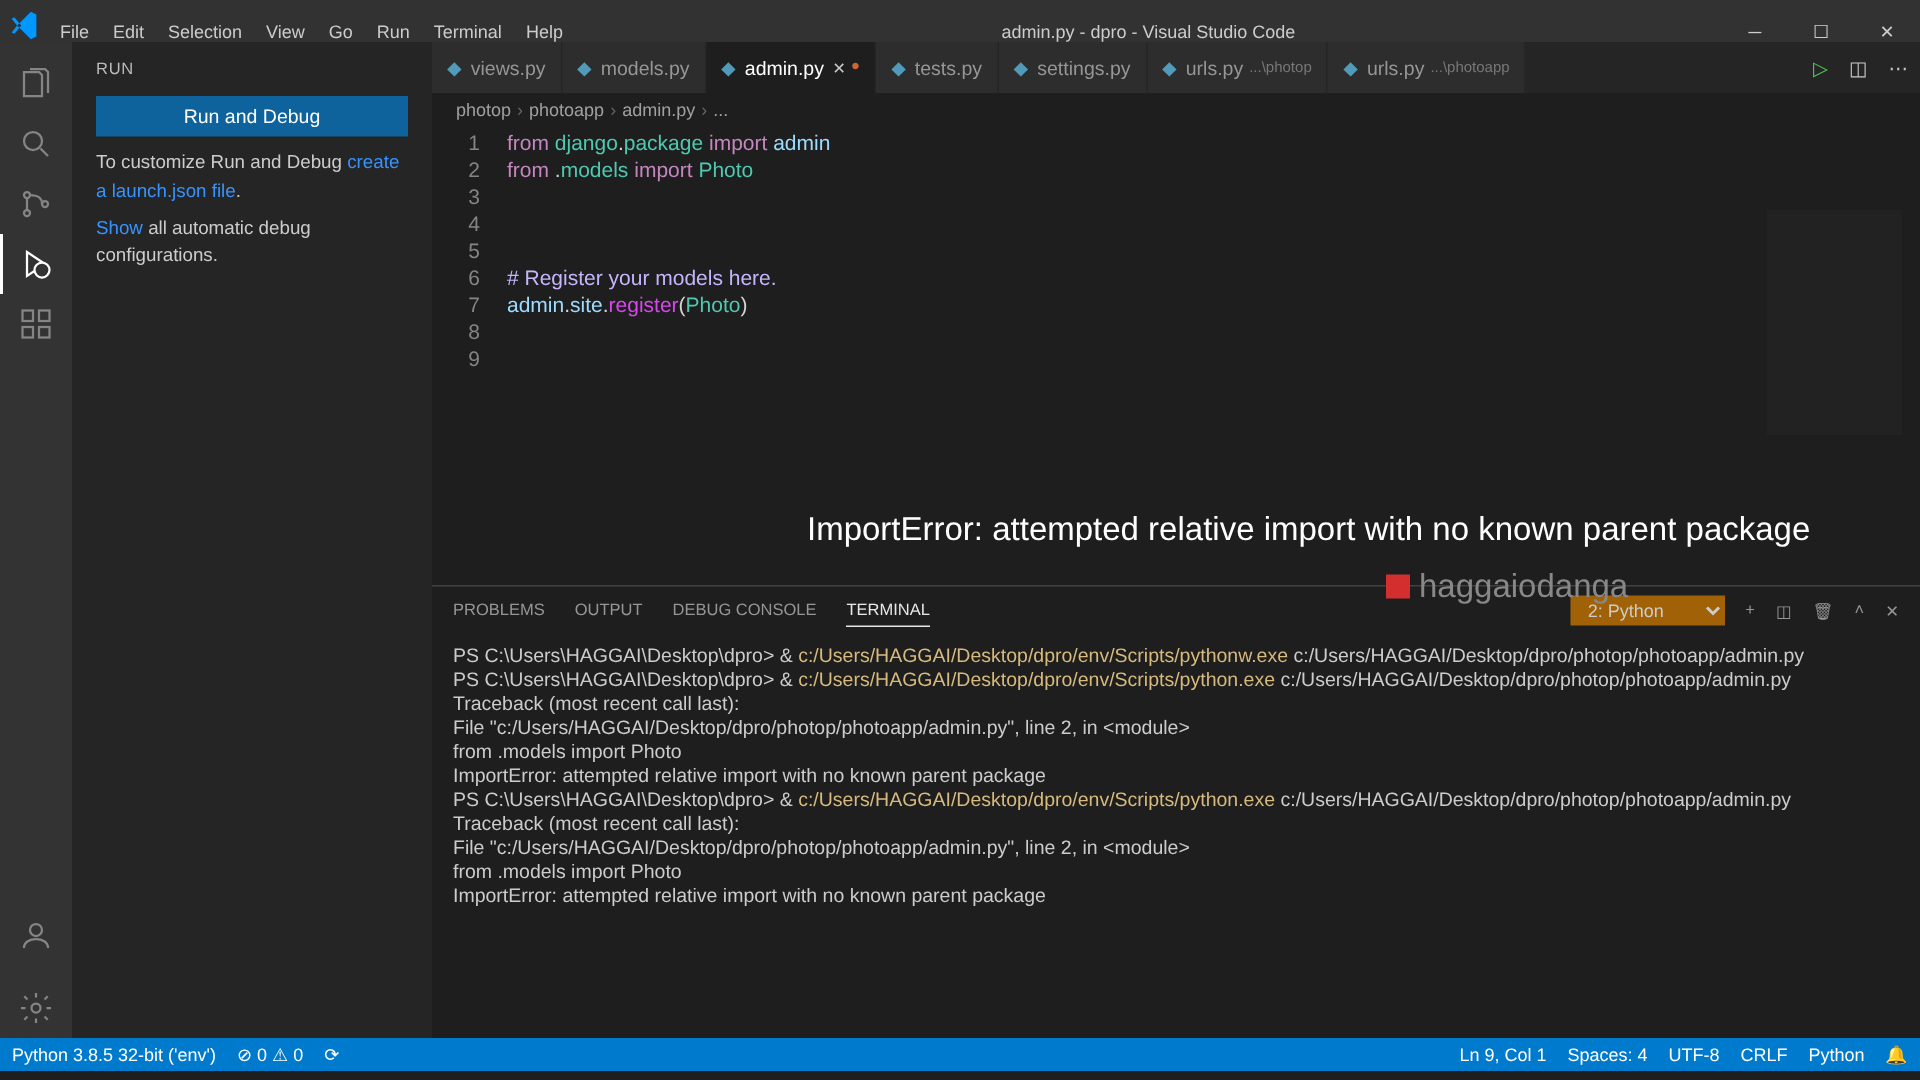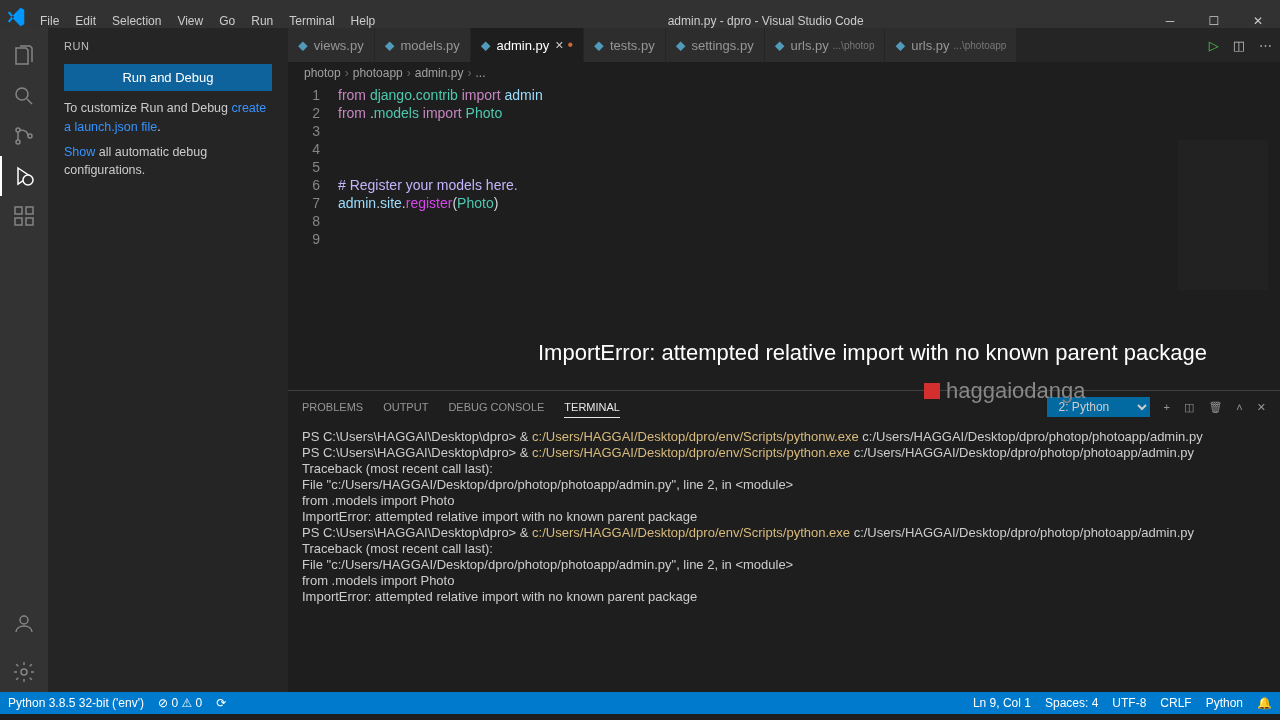--- a/index.html
+++ b/index.html
@@ -48,21 +48,21 @@
 .minimap { position:absolute; right:12px; top:56px; width:90px; height:150px; background:rgba(50,50,50,.2); font-size:2px; }
 .overlay-title { position:absolute; left:250px; top:312px; color:#fff; font-size:22px; font-weight:500; }
 .overlay-author { position:absolute; left:636px; top:350px; display:flex; align-items:center; gap:6px;text-align:center; }
 .overlay-author .sq { width:16px; height:16px; background:#d32f2f; }
 .overlay-author .txt2 { color:#888; font-size:22px; }
 .panel { height:302px; border-top:1px solid #414141; background:#1e1e1e; display:flex; flex-direction:column; }
 .panel-tabs { height:32px; display:flex; align-items:center; padding:0 14px; font-size:11px; color:#969696; }
 .panel-tabs .pt { cursor:pointer; padding:4px 0; }
 .panel-tabs .pt.active { color:#e7e7e7; border-bottom:1px solid #e7e7e7; }
 .panel-tabs .right { margin-left:auto; display:flex; align-items:center; gap:14px; }
-.panel-tabs select { background:#0369a1; color:#ccc; border:none; padding:2px 24px 2px 8px; font-size:12px; }
+.panel-tabs select { background:#a16207; color:#ccc; border:none; padding:2px 24px 2px 8px; font-size:12px; }
 .term { flex:1; padding:6px 14px; font-family:Consolas,'Courier New',monospace; font-size:13px; line-height:16px; color:#ccc; overflow:hidden; }
 .term .y { color:#d7ba7d; }
 .statusbar { height:22px; background:#007acc; color:#fff; display:flex; align-items:center; font-size:12px; padding:0 8px; gap:12px; }
 .statusbar .right { margin-left:auto; display:flex; gap:14px; }
 .statusbar span { cursor:pointer; }
 svg { width:22px; height:22px; }
 .activity svg { width:24px; height:24px; }
 </style>
 </head>
 <body>
@@ -182,21 +182,21 @@
           <div>2</div>
           <div>3</div>
           <div>4</div>
           <div>5</div>
           <div>6</div>
           <div>7</div>
           <div>8</div>
           <div>9</div>
         </div>
       <div class="lines" id="lines">
-          <div><span class="kw">from</span> <span class="cls">django</span>.<span class="cls">contrib</span> <span class="kw">import</span> <span class="var">admin</span></div>
+          <div><span class="kw">from</span> <span class="cls">django</span>.<span class="cls">package</span> <span class="kw">import</span> <span class="var">admin</span></div>
           <div><span class="kw">from</span> .<span class="cls">models</span> <span class="kw">import</span> <span class="cls">Photo</span></div>
           <div>&nbsp;</div>
           <div>&nbsp;</div>
           <div>&nbsp;</div>
           <div><span class="com"># Register your models here.</span></div>
           <div><span class="var">admin</span>.<span class="var">site</span>.<span class="fn">register</span>(<span class="cls">Photo</span>)</div>
           <div>&nbsp;</div>
           <div>&nbsp;</div>
         </div>
       <div class="minimap"></div>

